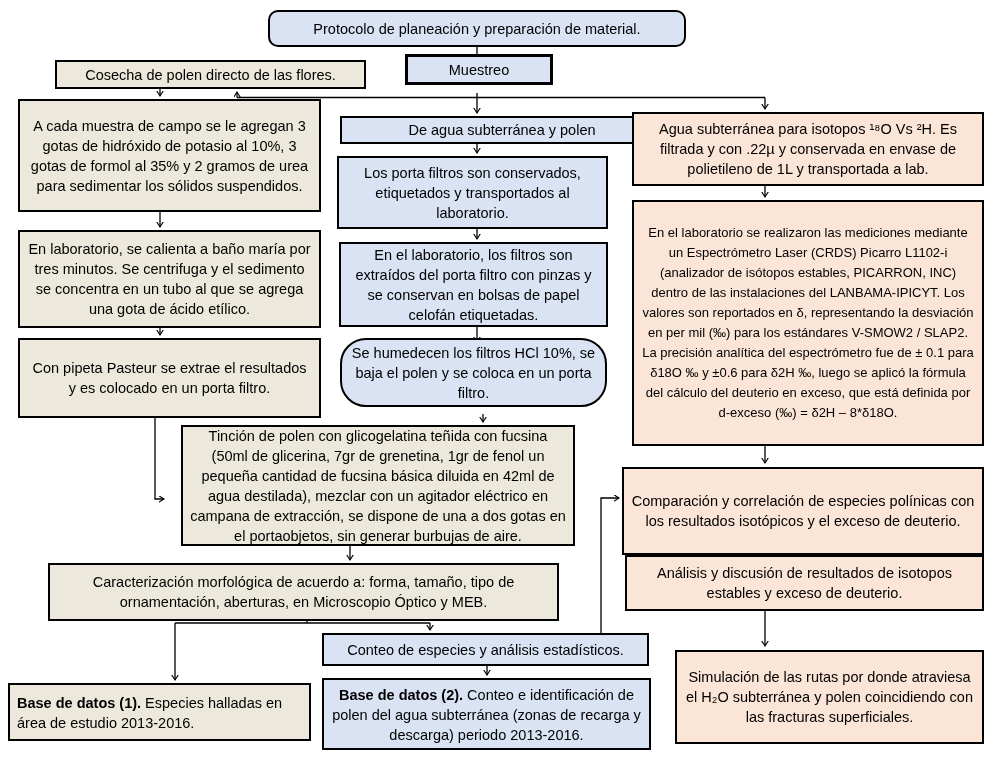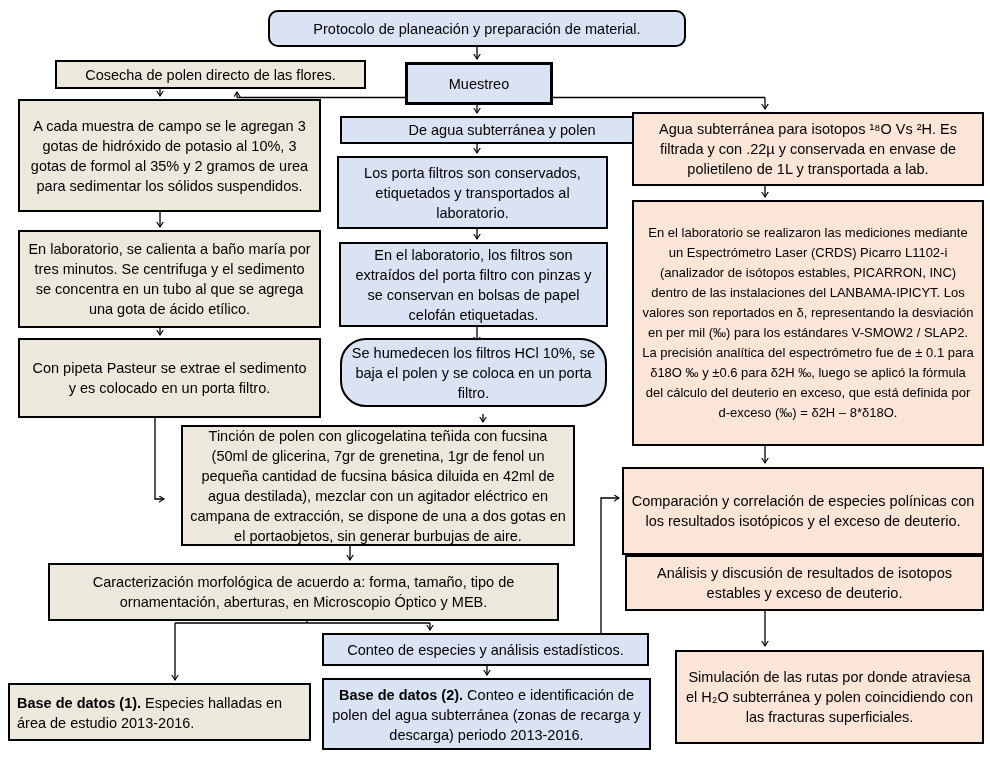--- a/index.html
+++ b/index.html
@@ -22,21 +22,21 @@
     padding:2px 7px;
     background:#fff;
   }
   .blue{background:var(--box_blue,#dae3f3);}
   .beige{background:var(--box_beige,#ece9dc);}
   .peach{background:var(--box_peach,#fbe5d6);}
   .b{font-weight:bold;}
 
   #protocolo{left:268px;top:10px;width:418px;height:37px;border-radius:10px;border-width:2px;}
   #cosecha{left:55px;top:60px;width:311px;height:29px;}
-  #muestreo{left:405px;top:62px;width:148px;height:43px;border-width:3px;}
+  #muestreo{left:405px;top:54px;width:148px;height:31px;border-width:3px;}
   #muestra_campo{left:18px;top:99px;width:303px;height:113px;}
   #bano_maria{left:18px;top:230px;width:303px;height:98px;}
   #pipeta{left:18px;top:338px;width:303px;height:80px;}
   #agua_polen{left:340px;top:116px;width:324px;height:28px;}
   #porta_filtros{left:337px;top:156px;width:271px;height:73px;}
   #filtros_extraidos{left:339px;top:242px;width:269px;height:85px;}
   #humedecen{left:340px;top:338px;width:267px;height:69px;border-radius:26px;}
   #tincion{left:181px;top:425px;width:394px;height:121px;}
   #caracterizacion{left:48px;top:563px;width:511px;height:58px;}
   #conteo{left:322px;top:633px;width:327px;height:33px;}
@@ -94,21 +94,21 @@
       <line x1="765" y1="611" x2="765" y2="646" marker-end="url(#arr)"></line>
     </g>
   </svg>
 
   <div class="node blue" id="protocolo">Protocolo de planeación y preparación de material.</div>
   <div class="node beige" id="cosecha">Cosecha de polen directo de las flores.</div>
   <div class="node blue" id="muestreo">Muestreo</div>
 
   <div class="node beige" id="muestra_campo">A cada muestra de campo se le agregan 3 gotas de hidróxido de potasio al 10%, 3 gotas de formol al 35% y 2 gramos de urea para sedimentar los sólidos suspendidos.</div>
   <div class="node beige" id="bano_maria">En laboratorio, se calienta a baño maría por tres minutos. Se centrifuga y el sedimento se concentra en un tubo al que se agrega una gota de ácido etílico.</div>
-  <div class="node beige" id="pipeta">Con pipeta Pasteur se extrae el sedimento y es colocado en un porta filtro.</div>
+  <div class="node beige" id="pipeta">Con pipeta Pasteur se extrae el resultados y es colocado en un porta filtro.</div>
 
   <div class="node blue" id="agua_polen">De agua subterránea y polen</div>
   <div class="node blue" id="porta_filtros">Los porta filtros son conservados, etiquetados y transportados al laboratorio.</div>
   <div class="node blue" id="filtros_extraidos">En el laboratorio, los filtros son extraídos del porta filtro con pinzas y se conservan en bolsas de papel celofán etiquetadas.</div>
   <div class="node blue" id="humedecen">Se humedecen los filtros HCl 10%, se baja el polen y se coloca en un porta filtro.</div>
 
   <div class="node beige" id="tincion">Tinción de polen con glicogelatina teñida con fucsina (50ml de glicerina, 7gr de grenetina, 1gr de fenol un pequeña cantidad de fucsina básica diluida en 42ml de agua destilada), mezclar con un agitador eléctrico en campana de extracción, se dispone de una a dos gotas en el portaobjetos, sin generar burbujas de aire.</div>
   <div class="node beige" id="caracterizacion">Caracterización morfológica de acuerdo a: forma, tamaño, tipo de ornamentación, aberturas, en Microscopio Óptico y MEB.</div>
   <div class="node blue" id="conteo">Conteo de especies y análisis estadísticos.</div>
 

